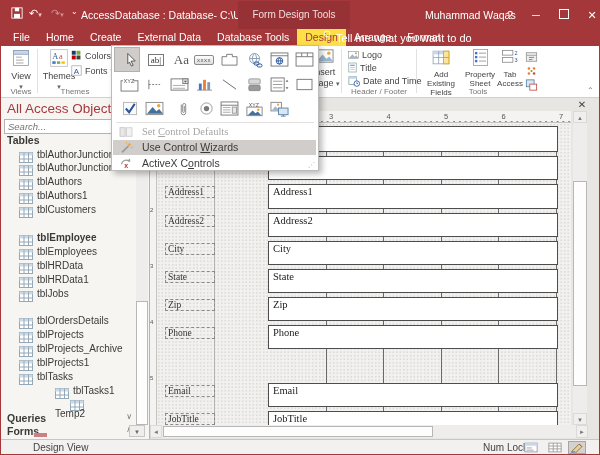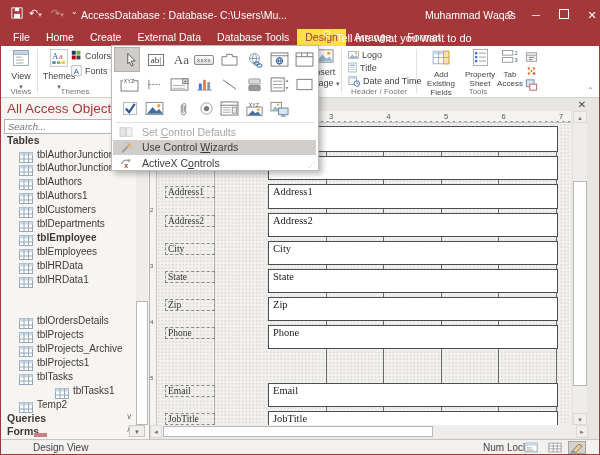--- a/index.html
+++ b/index.html
@@ -31,21 +31,21 @@
   #gallery{left:110px;top:44px;width:206px;height:124px;background:#fff;border:1px solid #bdbbb9;
            box-shadow:3px 3px 6px rgba(0,0,0,.28);z-index:60;}
   .gcell{position:absolute;width:24px;height:23px;display:flex;align-items:center;justify-content:flex-end;}
   .gcell.sel{background:#cfccc9;outline:1px solid #b2afac;}
   .gbox{border:1px solid #777;font:9px "Liberation Serif",serif;padding:0 2px;background:#fff;color:#333;}
   .gbtn{border:1px solid #8a8a8a;border-radius:2px;background:linear-gradient(#fdfdfd,#dedede);
         font-size:6px;color:#555;padding:1px 2px;letter-spacing:.5px;}
   #gsep{position:absolute;left:4px;top:76px;width:198px;height:1px;background:#e3e1df;}
   .gmenu{position:absolute;left:1px;width:203px;height:15px;font-size:10.5px;color:#3b3a39;display:flex;align-items:center;}
   .gmenu .mico{width:16px;margin-left:5px;margin-right:8px;display:flex;justify-content:center;}
-  .gmenu.dis{color:#a8a6a4;}
+  .gmenu.dis{color:#a8a6a4;font-family:Liberation Serif, serif;}
   .gmenu.hl{background:#d0cdca;}
   .accel{text-decoration:underline;}
   #grip{position:absolute;right:2px;bottom:1px;width:8px;height:8px;color:#a5a3a1;font-size:7px;line-height:8px;}
   
   #navpane{left:0;top:97px;width:149px;height:341px;background:#f7f5f2;border-right:1px solid #b5b3b1;box-sizing:border-box;}
   #nav-title{position:absolute;left:6px;top:3px;font-size:13.5px;color:#a6383e;white-space:nowrap;}
   #nav-search{position:absolute;left:3px;top:21px;width:136px;height:13px;border:1px solid #b5b3b1;background:#fff;
               font:italic 9.5px "Liberation Sans",sans-serif;color:#6a6865;padding:0 3px;}
   #tables-header{position:absolute;left:6px;top:36px;font-size:10.5px;font-weight:bold;color:#3b3a39;}
   #nav-items{position:absolute;left:0;top:49px;width:134px;height:268px;}
@@ -97,20 +97,21 @@
   <div id="titlebar" class="abs">
     <span class="qat-btn" style="left:10px"><svg width="12" height="12" viewBox="0 0 14 14">
           <rect x="1" y="1" width="12" height="12" fill="none" stroke="#fff"></rect>
           <rect x="4.5" y="1" width="5" height="4" fill="#fff"></rect>
           <rect x="3.5" y="8" width="7" height="5" fill="#fff"></rect>
         </svg></span>
     <span class="qat-btn" style="left:28px">↶<span class="caret" style="color:#f0caca">▾</span></span>
     <span class="qat-btn" style="left:50px;color:#cf9094">↷<span class="caret" style="color:#cf9094">▾</span></span>
     <span class="qat-btn" style="left:70px;font-size:8px">⌄</span>
     <span id="win-title">AccessDatabase : Database- C:\Users\Mu...</span>
+    <div id="ctx-block">Form Design Tools</div>
     <span id="account-name">Muhammad Waqas</span>
     <span class="winbtn" style="left:496px">?</span>
     <span class="winbtn" style="left:522px">─</span>
     <span class="winbtn" style="left:550px"><span style="display:inline-block;width:8px;height:8px;border:1px solid #fff;"></span></span>
     <span class="winbtn" style="left:578px">✕</span>
   </div>
 
   <div id="tabrow" class="abs">
 
   <span class="tab">File</span>
@@ -320,30 +321,20 @@
         <div class="nav-item" style="top: 55.6px;">
           <span class="tbl-ic"><svg width="14" height="11" viewBox="0 0 14 11">
               <rect x="0.5" y="0.5" width="13" height="10" fill="#fff" stroke="#95a8b8"></rect>
               <rect x="0.5" y="0.5" width="13" height="3" fill="#ccdae6"></rect>
               <line x1="5" y1="0.5" x2="5" y2="10.5" stroke="#95a8b8"></line>
               <line x1="9.5" y1="0.5" x2="9.5" y2="10.5" stroke="#95a8b8"></line>
               <line x1="0.5" y1="7" x2="13.5" y2="7" stroke="#95a8b8"></line>
             </svg></span>
           <span class="nav-label">tblCustomers</span>
         </div>
-        <div class="nav-item" style="top: 69.5px;">
-          <span class="tbl-ic"><svg width="14" height="11" viewBox="0 0 14 11">
-              <rect x="0.5" y="0.5" width="13" height="10" fill="#fff" stroke="#95a8b8"></rect>
-              <rect x="0.5" y="0.5" width="13" height="3" fill="#ccdae6"></rect>
-              <line x1="5" y1="0.5" x2="5" y2="10.5" stroke="#95a8b8"></line>
-              <line x1="9.5" y1="0.5" x2="9.5" y2="10.5" stroke="#95a8b8"></line>
-              <line x1="0.5" y1="7" x2="13.5" y2="7" stroke="#95a8b8"></line>
-            </svg></span>
-          <span class="nav-label">tblDepartments</span>
-        </div>
         <div class="nav-item" style="top: 83.4px; font-weight: bold;">
           <span class="tbl-ic"><svg width="14" height="11" viewBox="0 0 14 11">
               <rect x="0.5" y="0.5" width="13" height="10" fill="#fff" stroke="#95a8b8"></rect>
               <rect x="0.5" y="0.5" width="13" height="3" fill="#ccdae6"></rect>
               <line x1="5" y1="0.5" x2="5" y2="10.5" stroke="#95a8b8"></line>
               <line x1="9.5" y1="0.5" x2="9.5" y2="10.5" stroke="#95a8b8"></line>
               <line x1="0.5" y1="7" x2="13.5" y2="7" stroke="#95a8b8"></line>
             </svg></span>
           <span class="nav-label">tblEmployee</span>
         </div>
@@ -370,20 +361,30 @@
         <div class="nav-item" style="top: 125.1px;">
           <span class="tbl-ic"><svg width="14" height="11" viewBox="0 0 14 11">
               <rect x="0.5" y="0.5" width="13" height="10" fill="#fff" stroke="#95a8b8"></rect>
               <rect x="0.5" y="0.5" width="13" height="3" fill="#ccdae6"></rect>
               <line x1="5" y1="0.5" x2="5" y2="10.5" stroke="#95a8b8"></line>
               <line x1="9.5" y1="0.5" x2="9.5" y2="10.5" stroke="#95a8b8"></line>
               <line x1="0.5" y1="7" x2="13.5" y2="7" stroke="#95a8b8"></line>
             </svg></span>
           <span class="nav-label">tblHRData1</span>
         </div>
+        <div class="nav-item" style="top: 139px;">
+          <span class="tbl-ic"><svg width="14" height="11" viewBox="0 0 14 11">
+              <rect x="0.5" y="0.5" width="13" height="10" fill="#fff" stroke="#95a8b8"></rect>
+              <rect x="0.5" y="0.5" width="13" height="3" fill="#ccdae6"></rect>
+              <line x1="5" y1="0.5" x2="5" y2="10.5" stroke="#95a8b8"></line>
+              <line x1="9.5" y1="0.5" x2="9.5" y2="10.5" stroke="#95a8b8"></line>
+              <line x1="0.5" y1="7" x2="13.5" y2="7" stroke="#95a8b8"></line>
+            </svg></span>
+          <span class="nav-label">tblJobs</span>
+        </div>
         <div class="nav-item" style="top: 166.8px;">
           <span class="tbl-ic"><svg width="14" height="11" viewBox="0 0 14 11">
               <rect x="0.5" y="0.5" width="13" height="10" fill="#fff" stroke="#95a8b8"></rect>
               <rect x="0.5" y="0.5" width="13" height="3" fill="#ccdae6"></rect>
               <line x1="5" y1="0.5" x2="5" y2="10.5" stroke="#95a8b8"></line>
               <line x1="9.5" y1="0.5" x2="9.5" y2="10.5" stroke="#95a8b8"></line>
               <line x1="0.5" y1="7" x2="13.5" y2="7" stroke="#95a8b8"></line>
             </svg></span>
           <span class="nav-label">tblOrdersDetails</span>
         </div>
@@ -430,21 +431,21 @@
         <div class="nav-item" style="top: 236.3px; margin-left: 36px;">
           <span class="tbl-ic"><svg width="14" height="11" viewBox="0 0 14 11">
               <rect x="0.5" y="0.5" width="13" height="10" fill="#fff" stroke="#95a8b8"></rect>
               <rect x="0.5" y="0.5" width="13" height="3" fill="#ccdae6"></rect>
               <line x1="5" y1="0.5" x2="5" y2="10.5" stroke="#95a8b8"></line>
               <line x1="9.5" y1="0.5" x2="9.5" y2="10.5" stroke="#95a8b8"></line>
               <line x1="0.5" y1="7" x2="13.5" y2="7" stroke="#95a8b8"></line>
             </svg></span>
           <span class="nav-label">tblTasks1</span>
         </div>
-        <div class="nav-item" style="top: 250.2px;">
+        <div class="nav-item" style="top: 250.2px; flex-direction: column;">
           <span class="tbl-ic"><svg width="14" height="11" viewBox="0 0 14 11">
               <rect x="0.5" y="0.5" width="13" height="10" fill="#fff" stroke="#95a8b8"></rect>
               <rect x="0.5" y="0.5" width="13" height="3" fill="#ccdae6"></rect>
               <line x1="5" y1="0.5" x2="5" y2="10.5" stroke="#95a8b8"></line>
               <line x1="9.5" y1="0.5" x2="9.5" y2="10.5" stroke="#95a8b8"></line>
               <line x1="0.5" y1="7" x2="13.5" y2="7" stroke="#95a8b8"></line>
             </svg></span>
           <span class="nav-label">Temp2</span>
         </div>
       </div>

